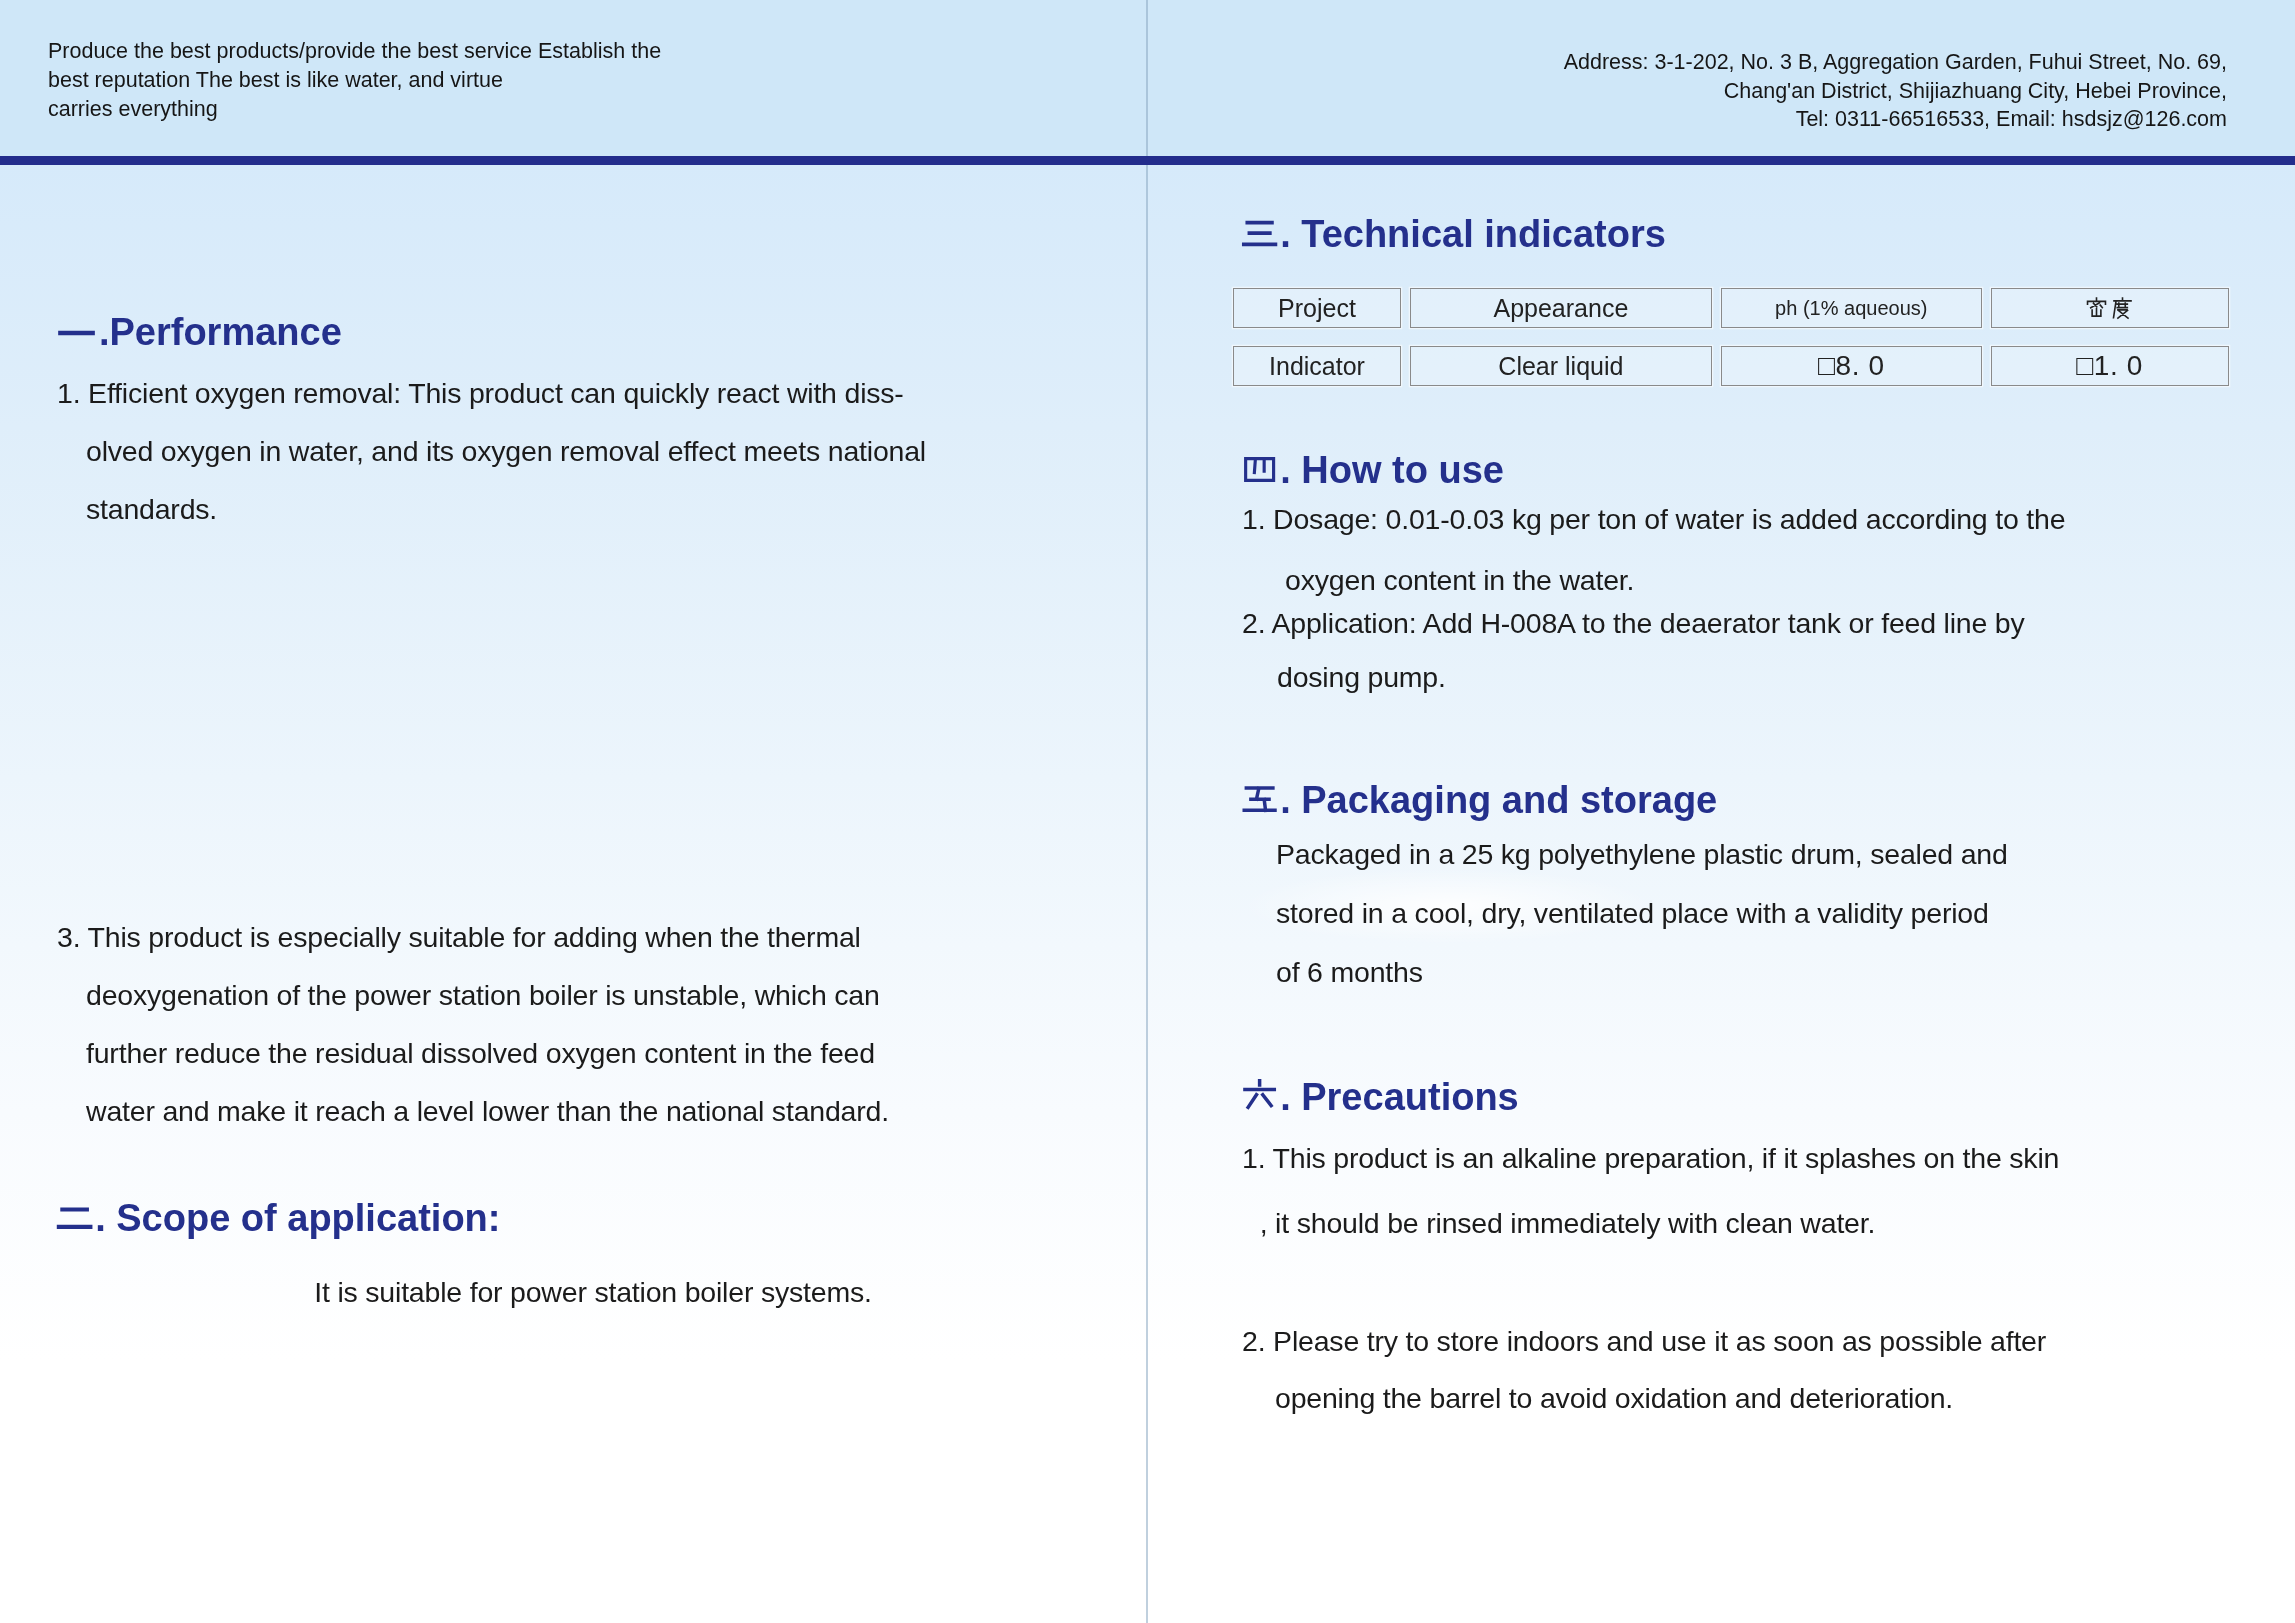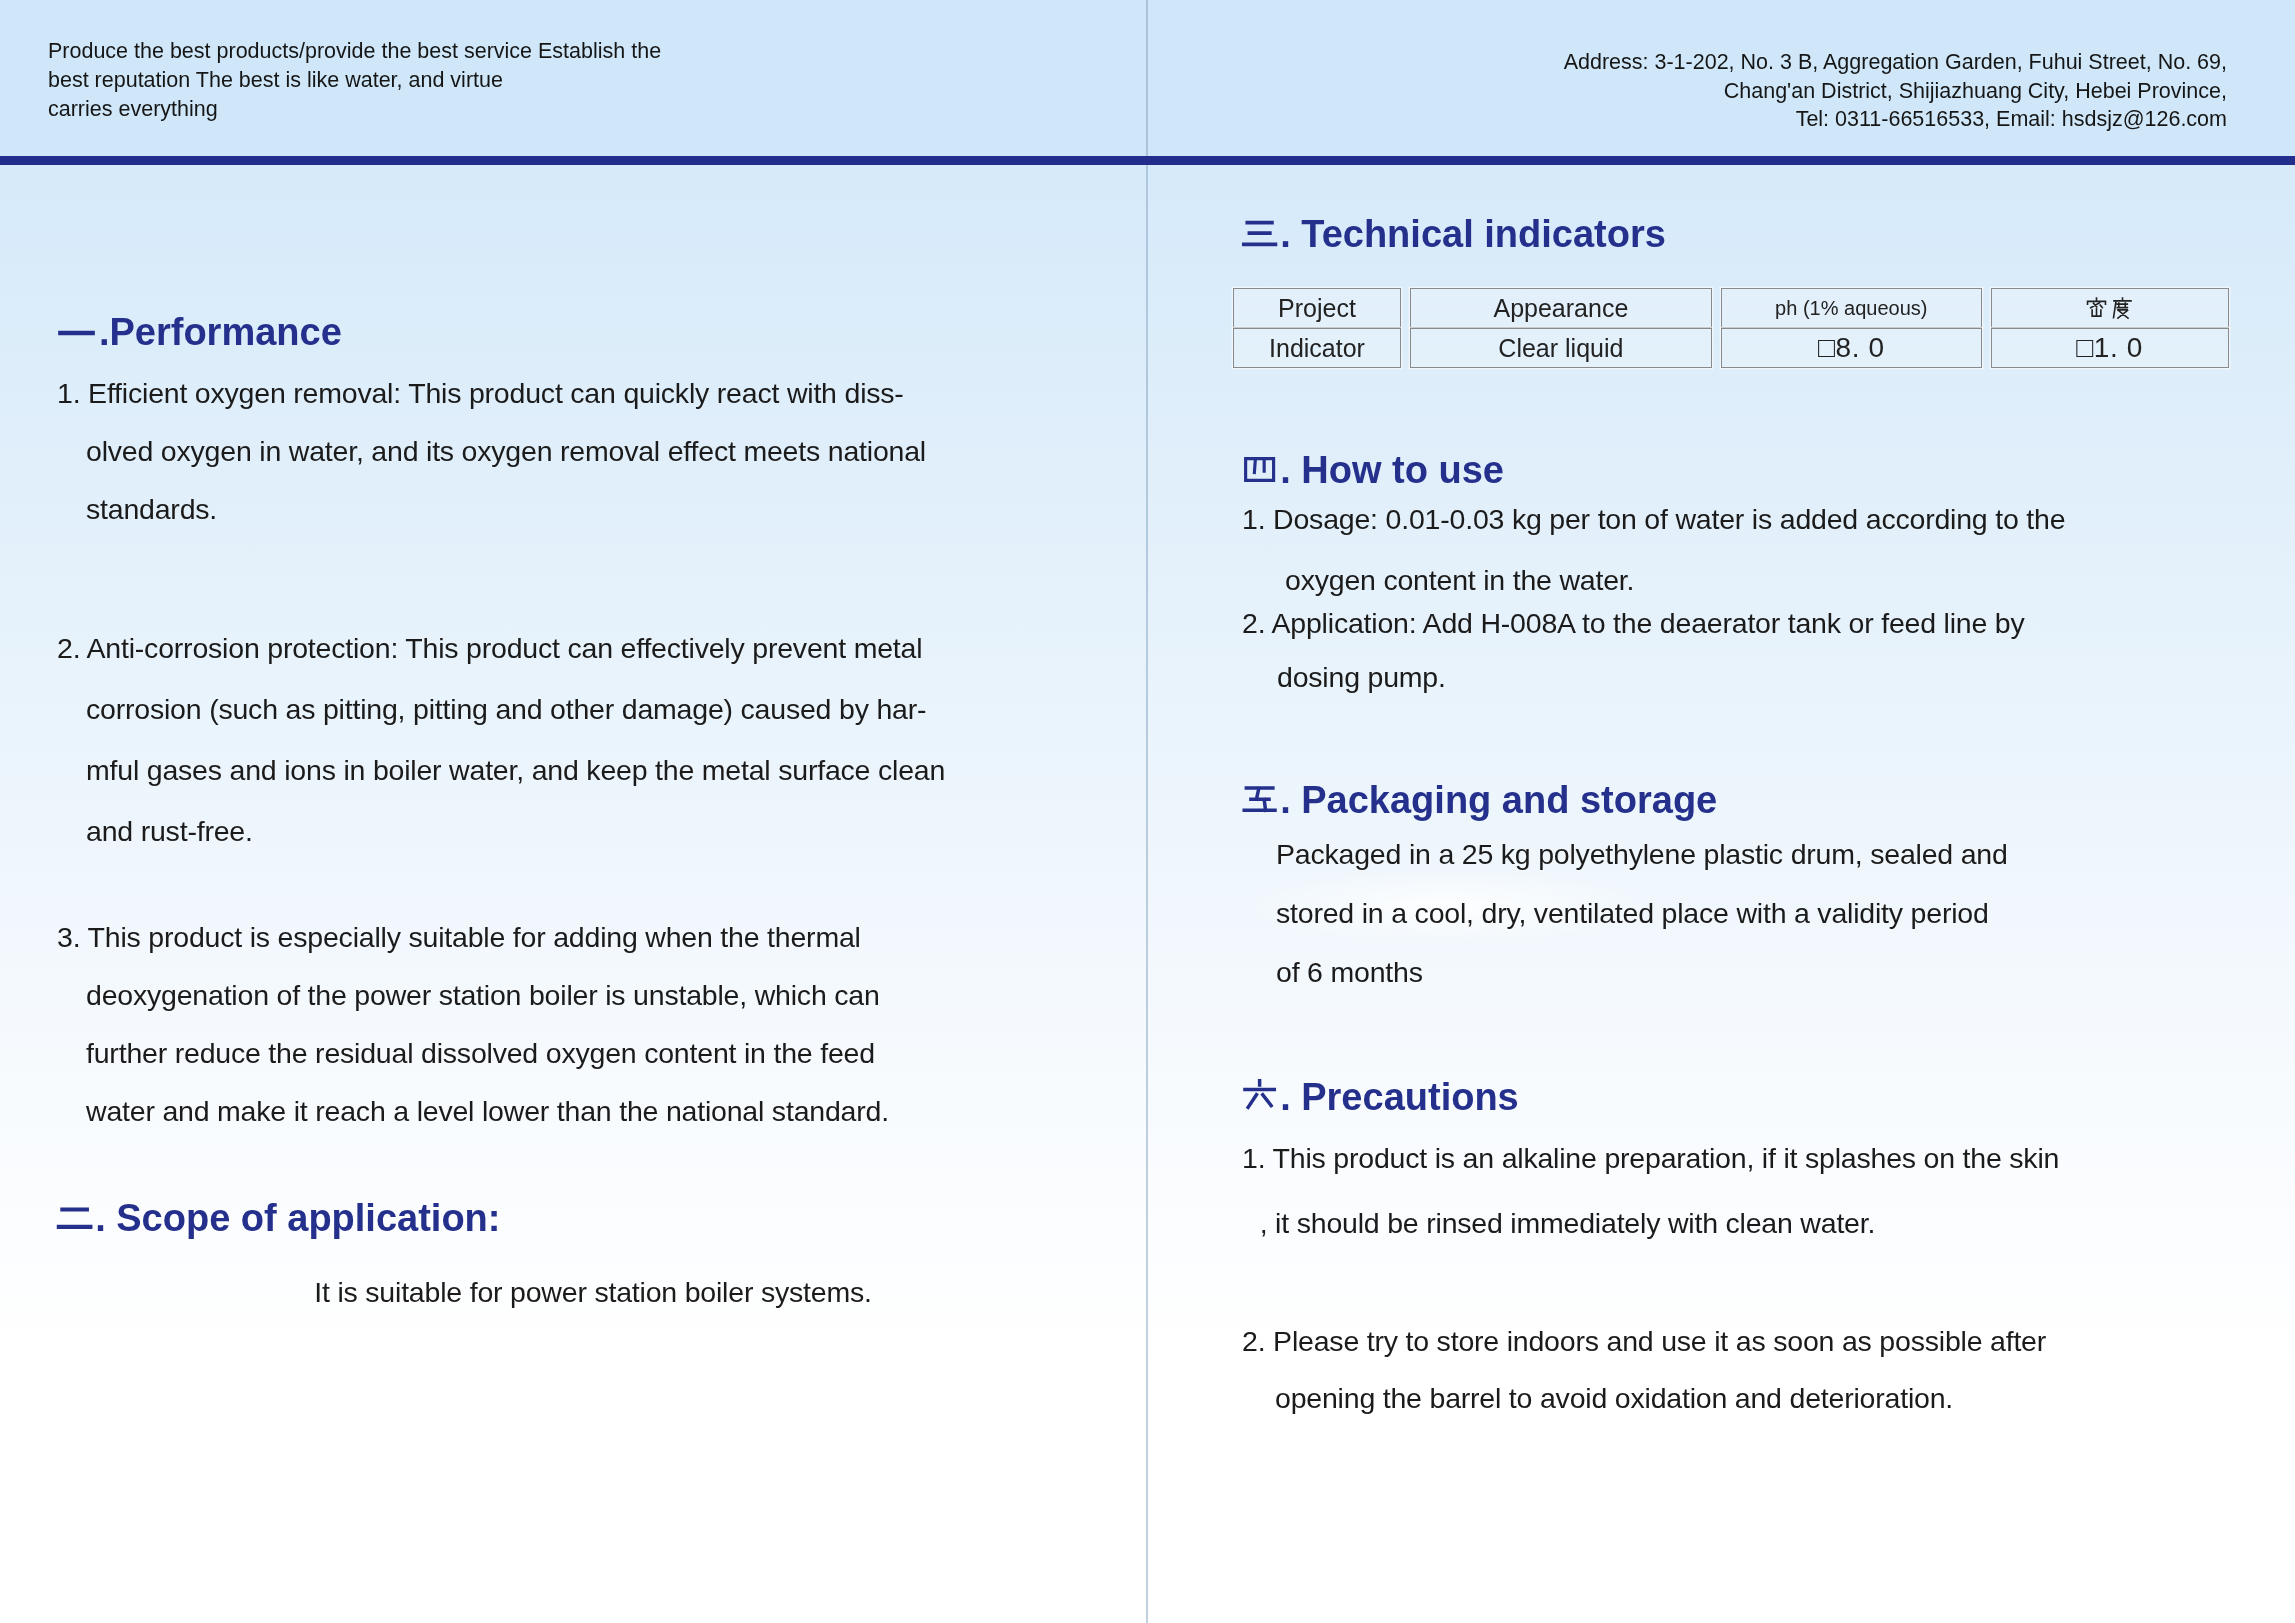--- a/index.html
+++ b/index.html
@@ -60,21 +60,21 @@
   .sr{position:absolute; opacity:0; pointer-events:none; font-size:1.3px; left:0; top:0;}
   
   .cjk{display:inline-block; width:0.98em; height:0.92em; vertical-align:-0.08em; margin-right:1.9px;}
   .cjk svg{width:100%; height:100%; display:block;}
   .cjk svg path{stroke:currentColor; fill:none; stroke-linecap:square;}
   .cjk-sm{display:inline-flex; gap:2.5px; color:#222;}
   .cjk-sm svg{width:23px; height:23px;}
   .cjk-sm svg path{stroke:currentColor; fill:none; stroke-linecap:square;}
   
   .tech-table{position:absolute; left:1233px; top:288px; z-index:4;
-    display:flex; flex-direction:column; gap:0;}
+    display:flex; flex-direction:column; gap:18px;}
   .t-row{display:flex; gap:8.9px;}
   .t-cell{
     height:40px; box-sizing:border-box;
     border:1.3px solid #8a8a8a; background:rgba(255,255,255,0.22);
     box-shadow:0 0 0 1.3px rgba(255,255,255,0.55);
     display:flex; align-items:center; justify-content:center;
     font-size:25px; color:#222;
   }
   .t-cell.c1{width:168px;} .t-cell.c2{width:302px;}
   .t-cell.c3{width:261px;} .t-cell.c4{width:238px;}
@@ -104,24 +104,20 @@
   <h2 class="sec-h" style="left:48px; top:305px;">
     <span class="sr">一</span><span class="cjk" style="width:1.08em"><svg viewBox="0 0 100 100">
           <path d="M4 57 H96" stroke-width="13"></path>
         </svg></span><span>.Performance</span>
   </h2>
 
   <p class="body-block" style="left:48px; top:355px; width:1113px; line-height:58px; padding-left:29px; text-indent:-29px;">1. Efficient oxygen removal: This product can quickly react with diss-
 olved oxygen in water, and its oxygen removal effect meets national
 standards.</p>
 
-  <p class="body-block" style="left:48px; top:609px; width:1126px; line-height:61px; padding-left:29px; text-indent:-29px;">2.  Anti-corrosion protection: This product can effectively prevent metal
-corrosion (such as pitting, pitting and other damage) caused by har-
-mful gases and ions in boiler water, and keep the metal surface clean
-and rust-free.</p>
 
   <p class="body-block" style="left:48px; top:899px; width:1113px; line-height:58px; padding-left:29px; text-indent:-29px;">3. This product is especially suitable for adding when the thermal
 deoxygenation of the power station boiler is unstable, which can
 further reduce the residual dissolved oxygen content in the feed
 water and make it reach a level lower than the national standard.</p>
 
   <h2 class="sec-h" style="left:48px; top:1191px;">
     <span class="sr">二</span><span class="cjk"><svg viewBox="0 0 100 100">
           <path d="M15 30 H85 M5 80 H95" stroke-width="12"></path>
         </svg></span><span>. Scope of application:</span>

